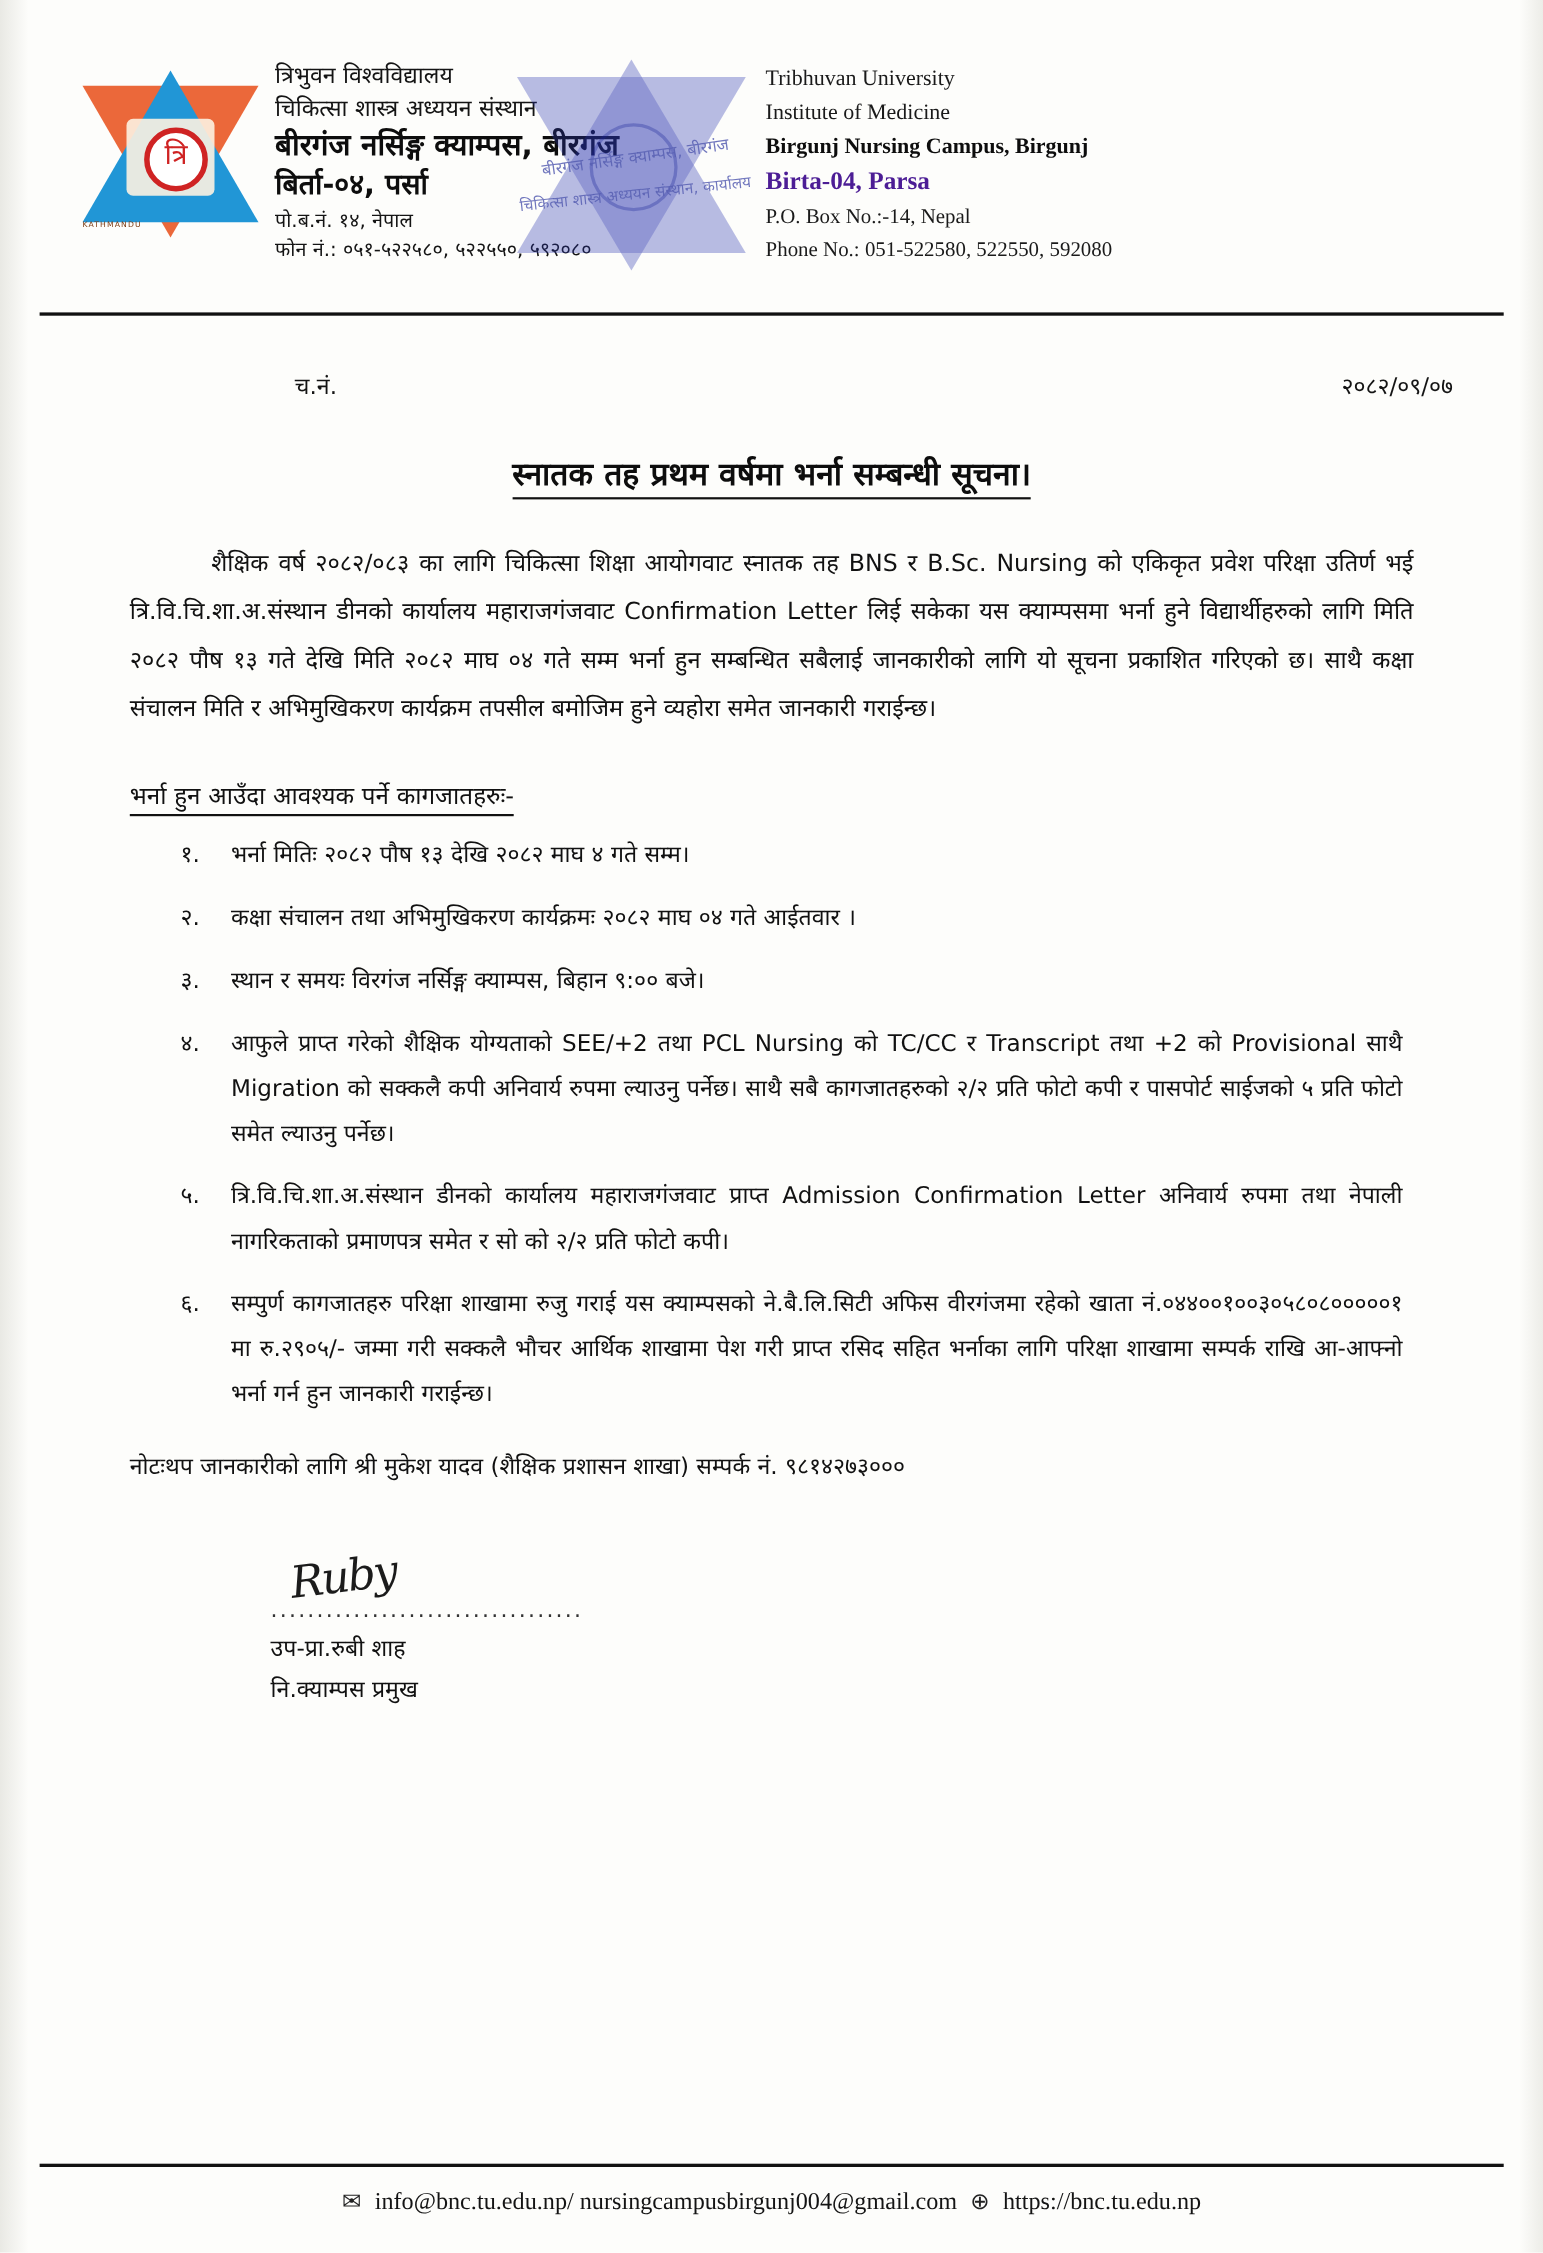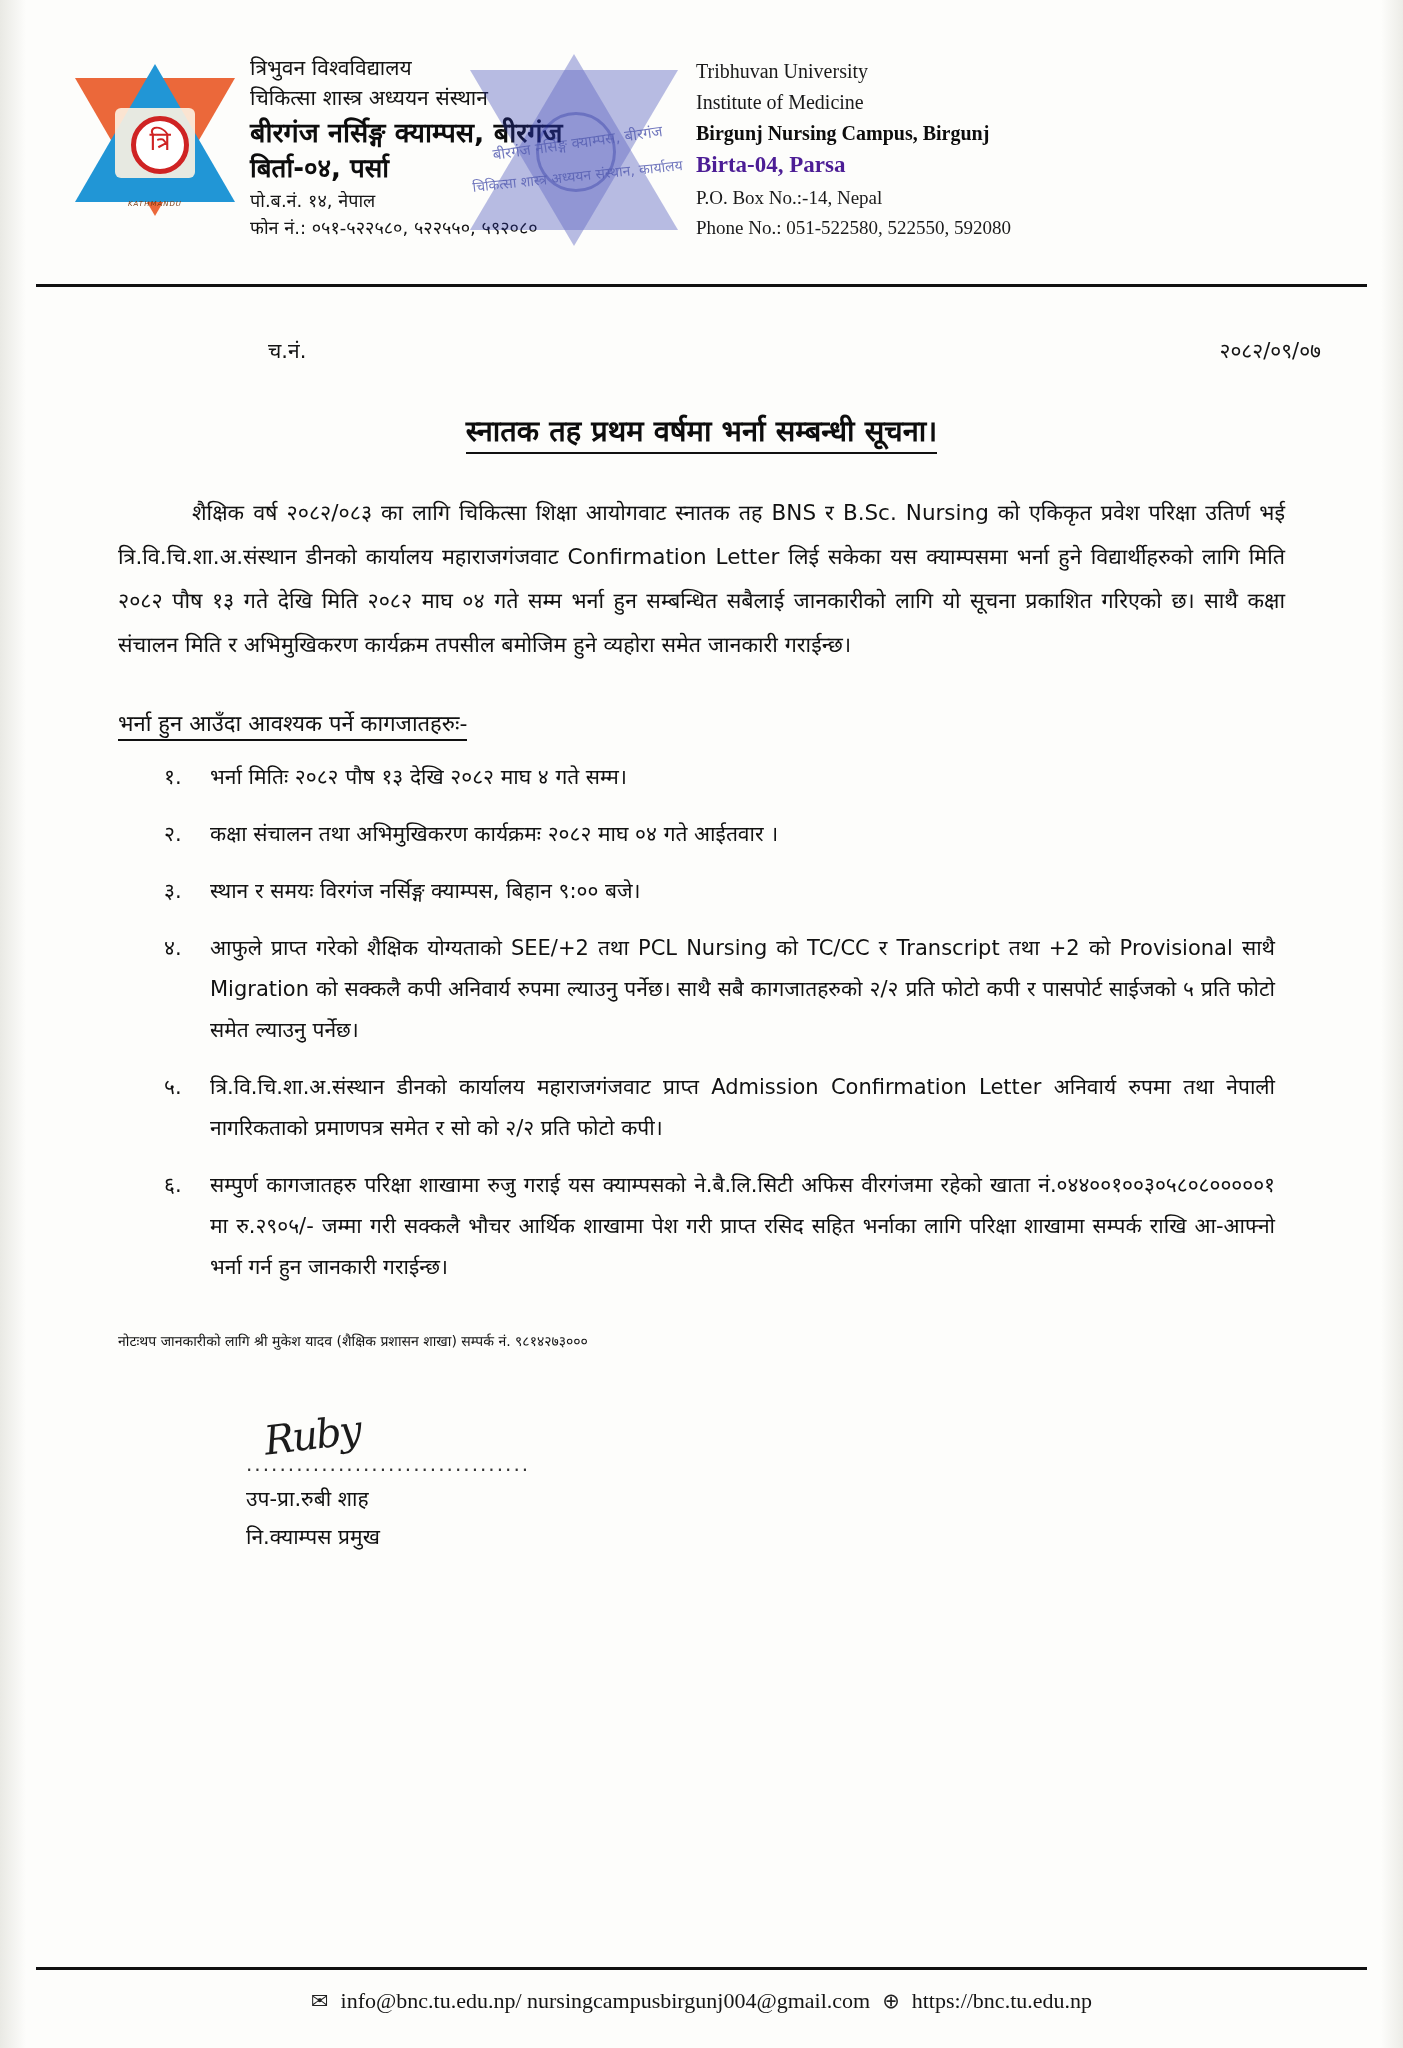--- a/index.html
+++ b/index.html
@@ -70,26 +70,25 @@
     border:5px solid #cf2323;
     color:#cf2323;
     font-size:26px;
     line-height:40px;
     text-align:center;
     font-family:"DejaVu Sans", sans-serif;
   }
   .tu-logo .cap{
     position:absolute;
     bottom:12px;left:0;width:100%;
-    text-align:center;
+    text-align:left;
     font-size:7px;
     letter-spacing:1px;
     color:#7a3a12;
     font-family:"DejaVu Sans", sans-serif;
-    font-style:italic;
   }
   .np-block{
     flex:0 0 400px;
     font-family:"DejaVu Sans", sans-serif;
     padding-top:6px;
   }
   .np-block .l1,.np-block .l2{font-size:21px;line-height:1.42;color:#141414;}
   .np-block .l3{font-size:27px;font-weight:bold;line-height:1.38;color:#0d0d0d;}
   .np-block .l4{font-size:26px;font-weight:bold;line-height:1.38;color:#0d0d0d;}
   .np-block .l5,.np-block .l6{font-size:18px;line-height:1.5;color:#141414;}
@@ -204,22 +203,22 @@
   }
   ol.req li .num{
     flex:0 0 46px;
     text-align:left;
   }
   ol.req li .txt{
     flex:1;
     text-align:justify;
   }
   .note{
-    margin-top:40px;
-    font-size:14px;
+    margin-top:26px;
+    font-size:21px;
     line-height:1.9;
     color:#111;
   }
 
   
   .sig-area{
     margin-top:58px;
     padding-left:128px;
     font-family:"DejaVu Sans", sans-serif;
   }

